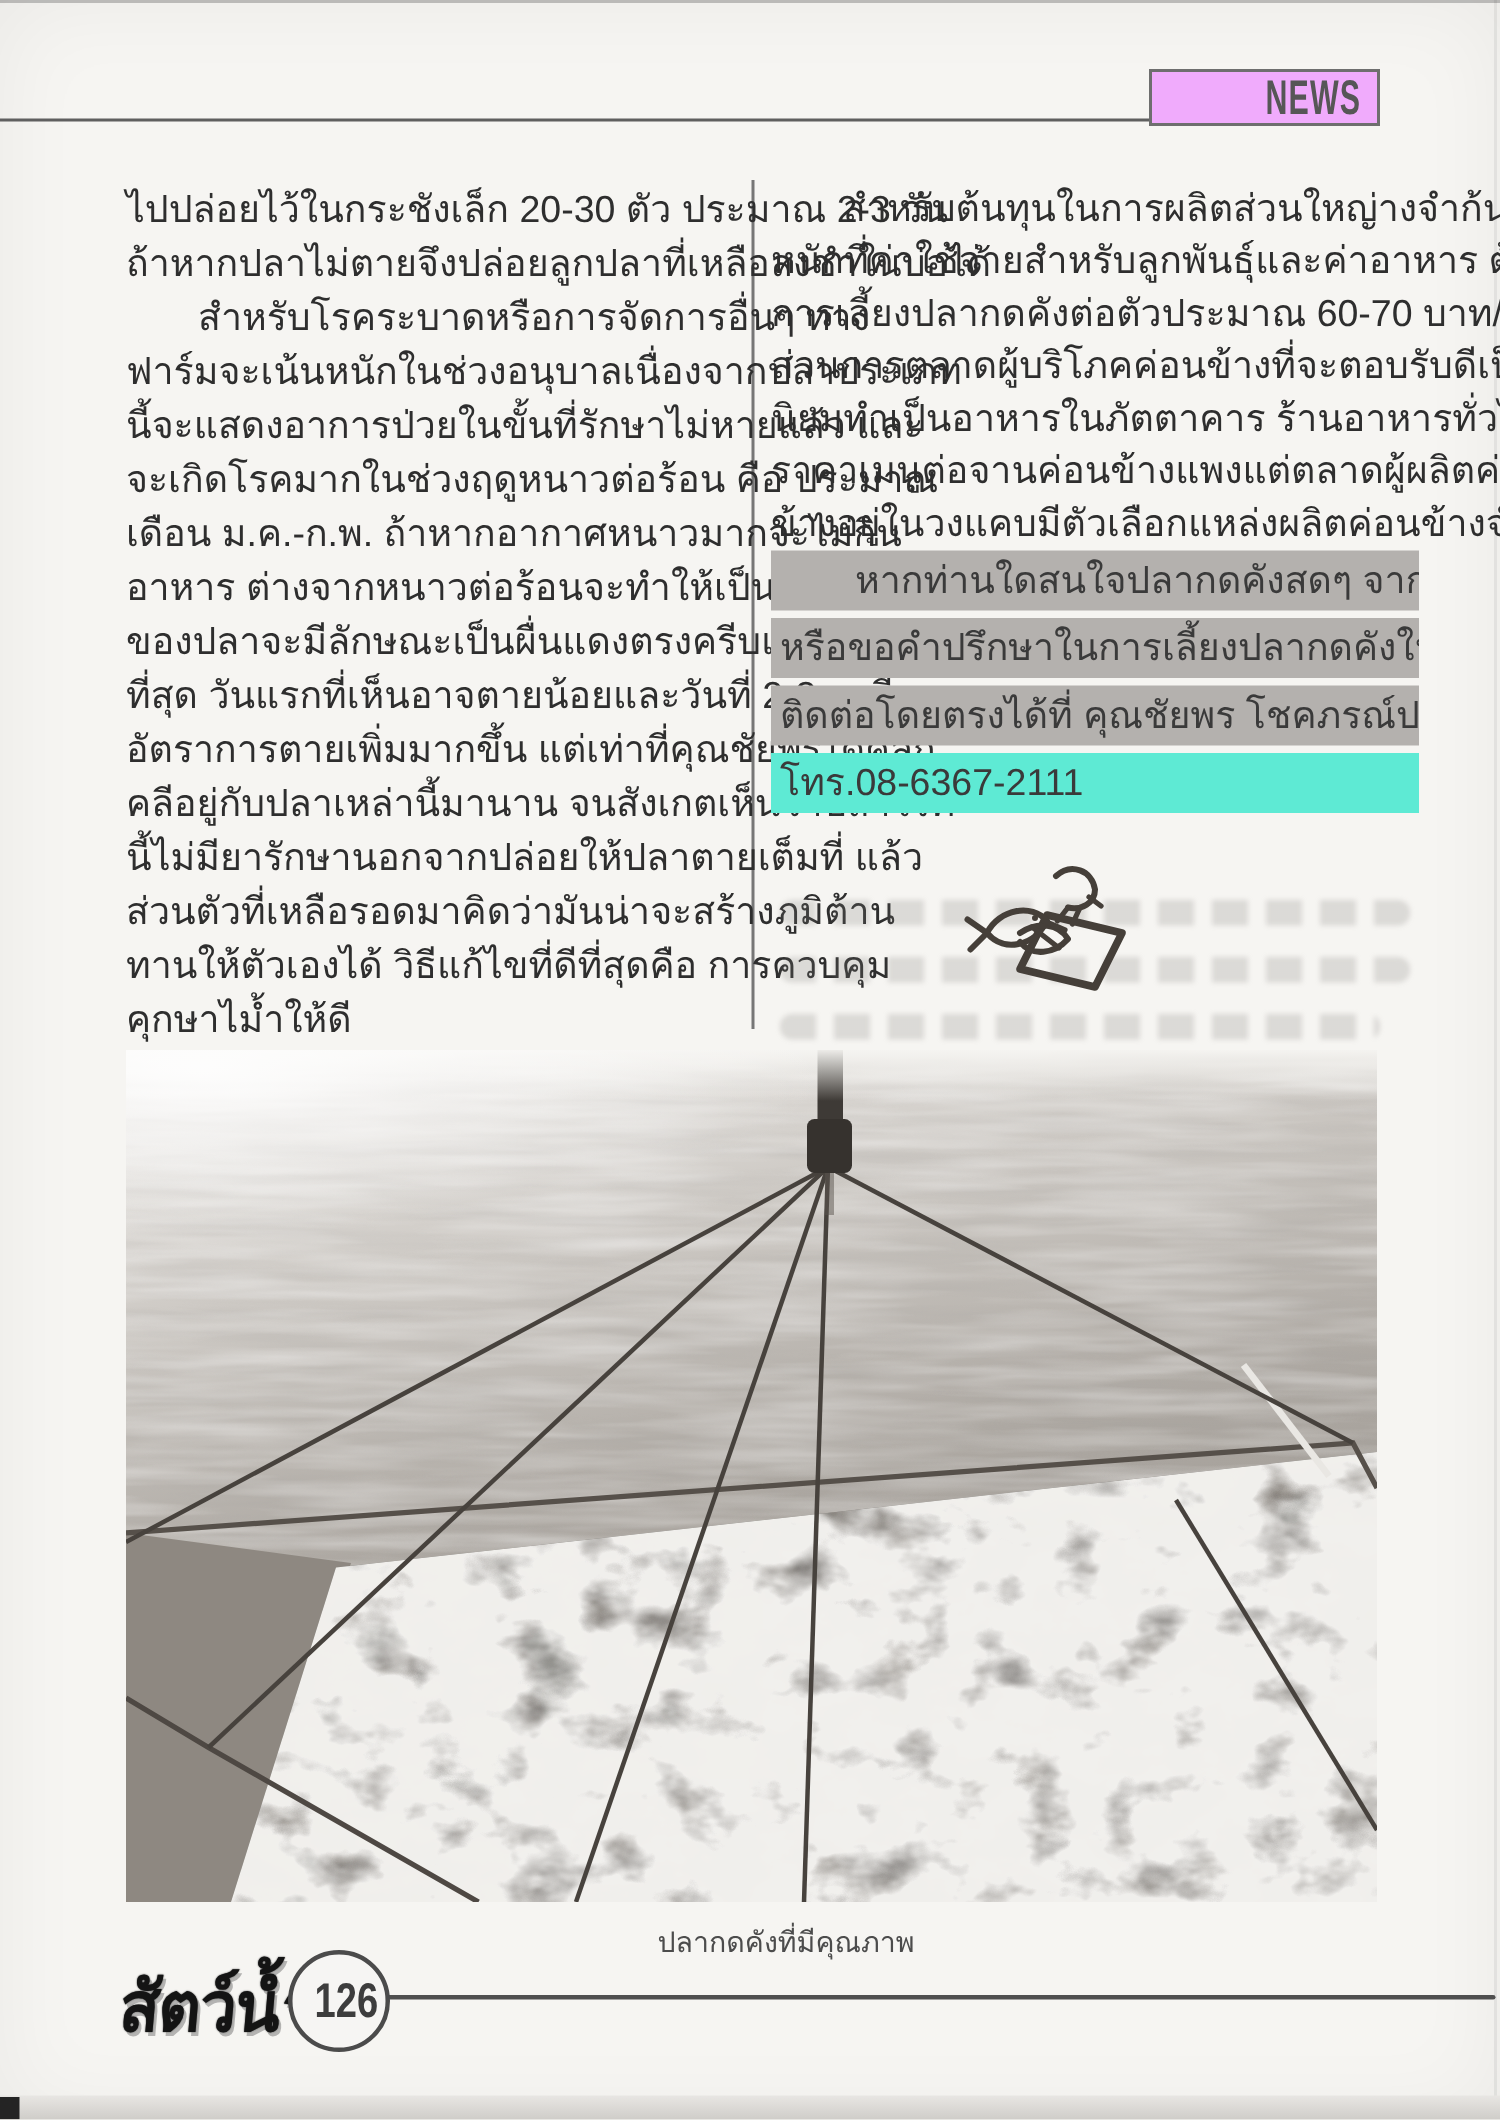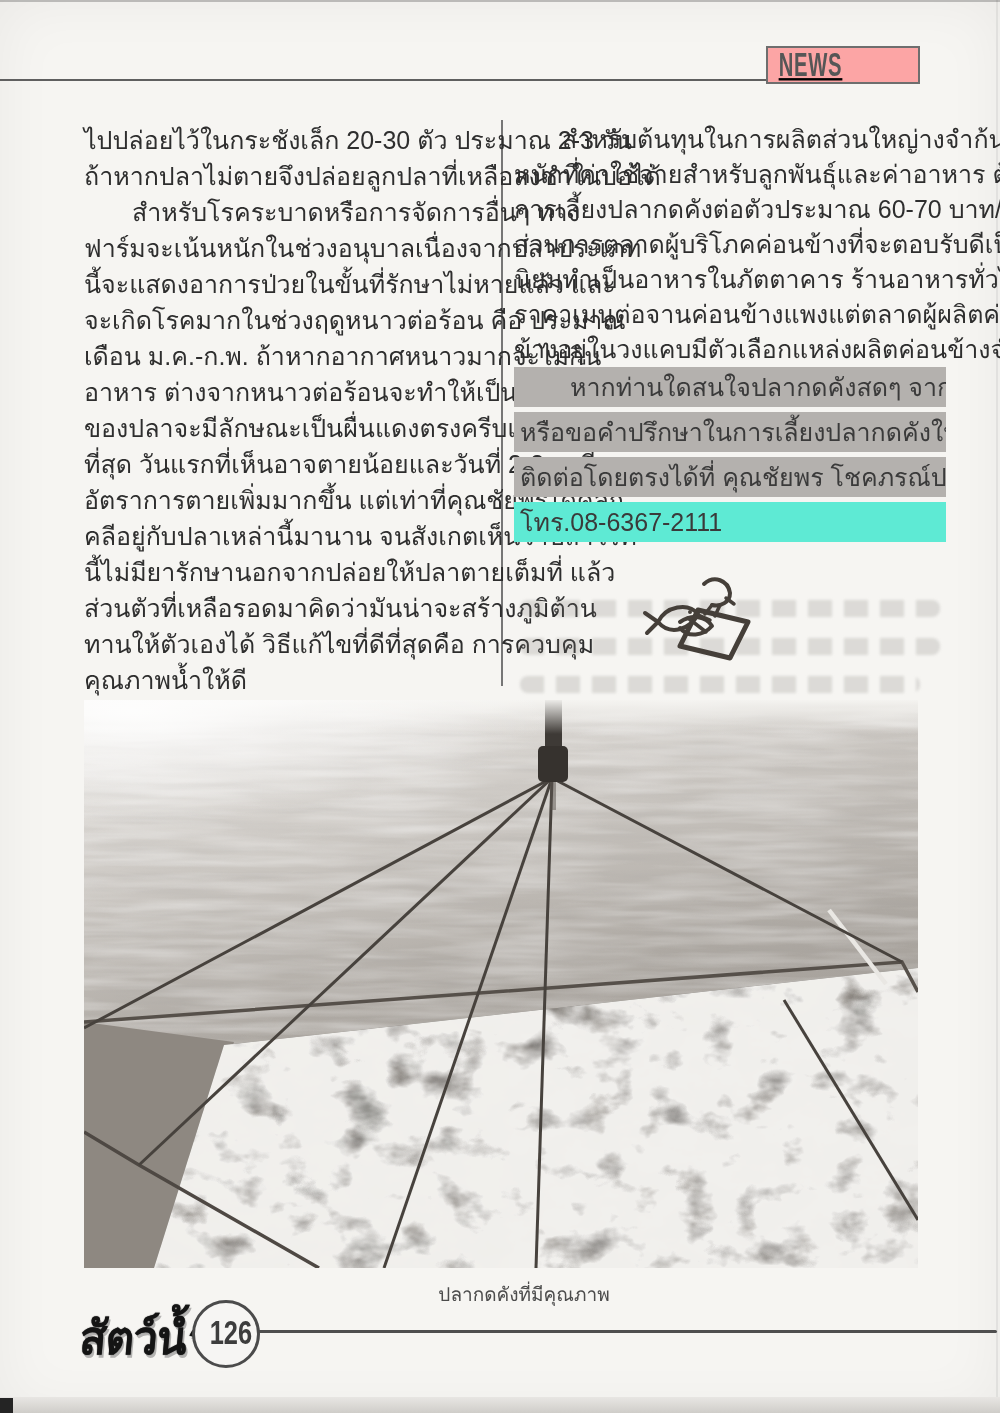--- a/index.html
+++ b/index.html
@@ -10,21 +10,21 @@
     box-shadow:inset 0 0 60px rgba(0,0,0,0.05);
   }
   
   .scan-top{position:absolute;left:0;top:0;width:100%;height:2px;background:rgba(90,90,90,.35);}
   .scan-right{position:absolute;right:2px;top:0;width:2px;height:100%;background:rgba(0,0,0,.06);}
   .scan-bottom{position:absolute;left:0;bottom:0;width:100%;height:16px;background:linear-gradient(#e6e4e1,#cuc 90%);background:linear-gradient(#e8e6e3,#cfcdc9);}
   .scan-corner{position:absolute;left:0;bottom:0;width:13px;height:15px;background:#242424;}
   
   .rule-top{position:absolute;left:0;top:79px;width:768px;height:2px;background:#5f5f5f;}
   .news-box{position:absolute;left:766px;top:46px;width:150px;height:34px;border:2px solid #6e6e6e;
-    background:#fca5a5;display:flex;align-items:center;justify-content:flex-start;text-decoration:underline;}
+    background:#f0abfc;display:flex;align-items:center;justify-content:flex-end;}
   .news-box span{font-size:27px;font-weight:600;color:#565656;letter-spacing:1px;transform:scale(.75,1.2);}
   
   .col{position:absolute;top:122px;color:#2e2e2e;font-size:25px;}
   .col-left{left:84px;width:410px;}
   .col-right{left:514px;width:432px;}
   .col-left .ln{height:36px;line-height:36px;white-space:nowrap;}
   .col-right .ln{height:35px;line-height:35px;white-space:nowrap;}
   .ln.indent{padding-left:48px;}
   .divider{position:absolute;left:501px;top:120px;width:2px;height:566px;background:#767676;}
   
@@ -79,21 +79,21 @@
     <div class="ln">จะเกิดโรคมากในช่วงฤดูหนาวต่อร้อน คือ ประมาณ</div>
     <div class="ln">เดือน ม.ค.-ก.พ. ถ้าหากอากาศหนาวมากจะไม่กิน</div>
     <div class="ln">อาหาร ต่างจากหนาวต่อร้อนจะทำให้เป็นโรคอาการ</div>
     <div class="ln">ของปลาจะมีลักษณะเป็นผื่นแดงตรงครีบแล้วตายใน</div>
     <div class="ln">ที่สุด วันแรกที่เห็นอาจตายน้อยและวันที่ 2-3 จะมี</div>
     <div class="ln">อัตราการตายเพิ่มมากขึ้น แต่เท่าที่คุณชัยพรได้คลุก</div>
     <div class="ln">คลีอยู่กับปลาเหล่านี้มานาน จนสังเกตเห็นว่าปลาโรค</div>
     <div class="ln">นี้ไม่มียารักษานอกจากปล่อยให้ปลาตายเต็มที่ แล้ว</div>
     <div class="ln">ส่วนตัวที่เหลือรอดมาคิดว่ามันน่าจะสร้างภูมิต้าน</div>
     <div class="ln">ทานให้ตัวเองได้ วิธีแก้ไขที่ดีที่สุดคือ การควบคุม</div>
-    <div class="ln">คุณภาพน้ำให้ดี</div>
+    <div class="ln">คุกษาไม้ำให้ดี</div>
   </div>
 
   <div class="col col-right">
     <div class="ln indent">สำหรับต้นทุนในการผลิตส่วนใหญ่างจำก้น</div>
     <div class="ln">หนักที่ค่าใช้จ่ายสำหรับลูกพันธุ์และค่าอาหาร ต้นทุน</div>
     <div class="ln">การเลี้ยงปลากดคังต่อตัวประมาณ 60-70 บาท/กก.</div>
     <div class="ln">ส่วนการตลาดผู้บริโภคค่อนข้างที่จะตอบรับดีเป็นที่</div>
     <div class="ln">นิยมทำเป็นอาหารในภัตตาคาร ร้านอาหารทั่วไป</div>
     <div class="ln">ราคาเมนูต่อจานค่อนข้างแพงแต่ตลาดผู้ผลิตค่อน</div>
     <div class="ln">ข้างอยู่ในวงแคบมีตัวเลือกแหล่งผลิตค่อนข้างจำกัด</div>

